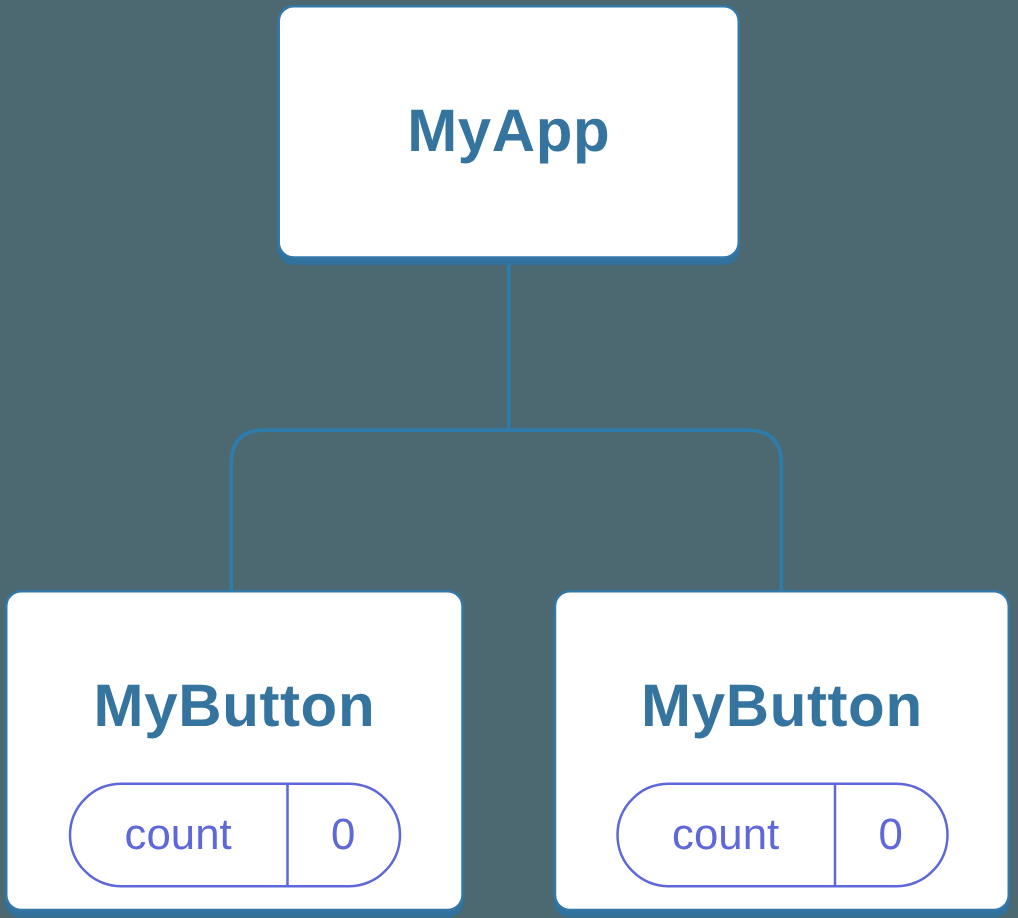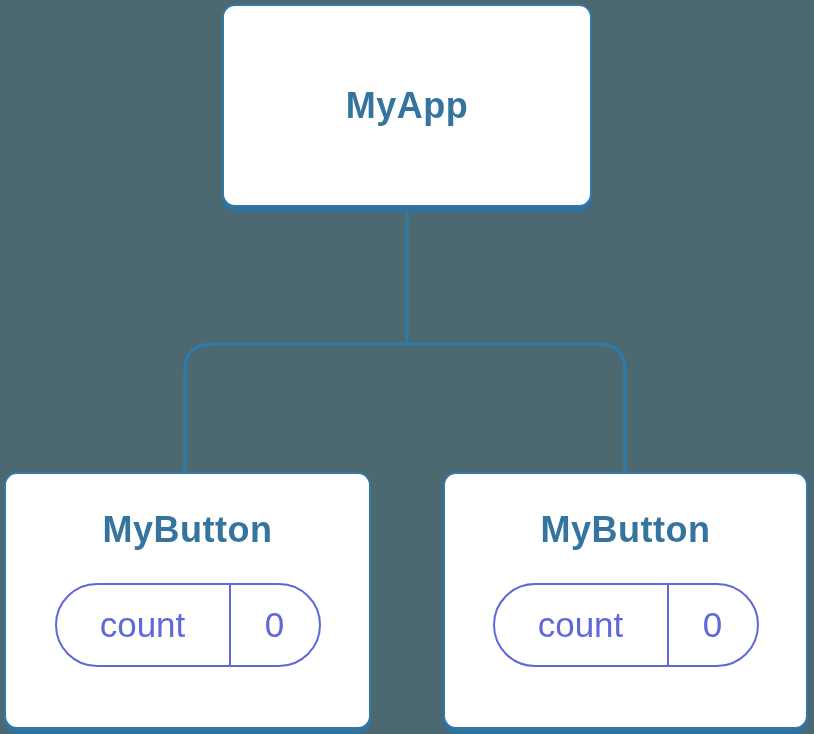--- a/index.html
+++ b/index.html
@@ -44,28 +44,28 @@
     align-items:center;
   }
   .node-root{
     left:222px;top:4px;
     width:370px;height:203px;
     justify-content:center;
   }
   .node-child{
     top:472px;
     height:257px;
-    padding-top:35px;
+    padding-top:64px;
     gap:33px;
   }
   .node-child-left{left:4px;width:367px;}
   .node-child-right{left:443px;width:365px;}
   .node-label{
     color:var(--node-label);
-    font-size:36px;
+    font-size:48px;
     font-weight:600;
     letter-spacing:0.5px;
     line-height:1.15;
     white-space:nowrap;
   }
   .state-pill{
     width:266px;height:84px;
     border:2px solid var(--state-accent);
     border-radius:50px;
     display:flex;

